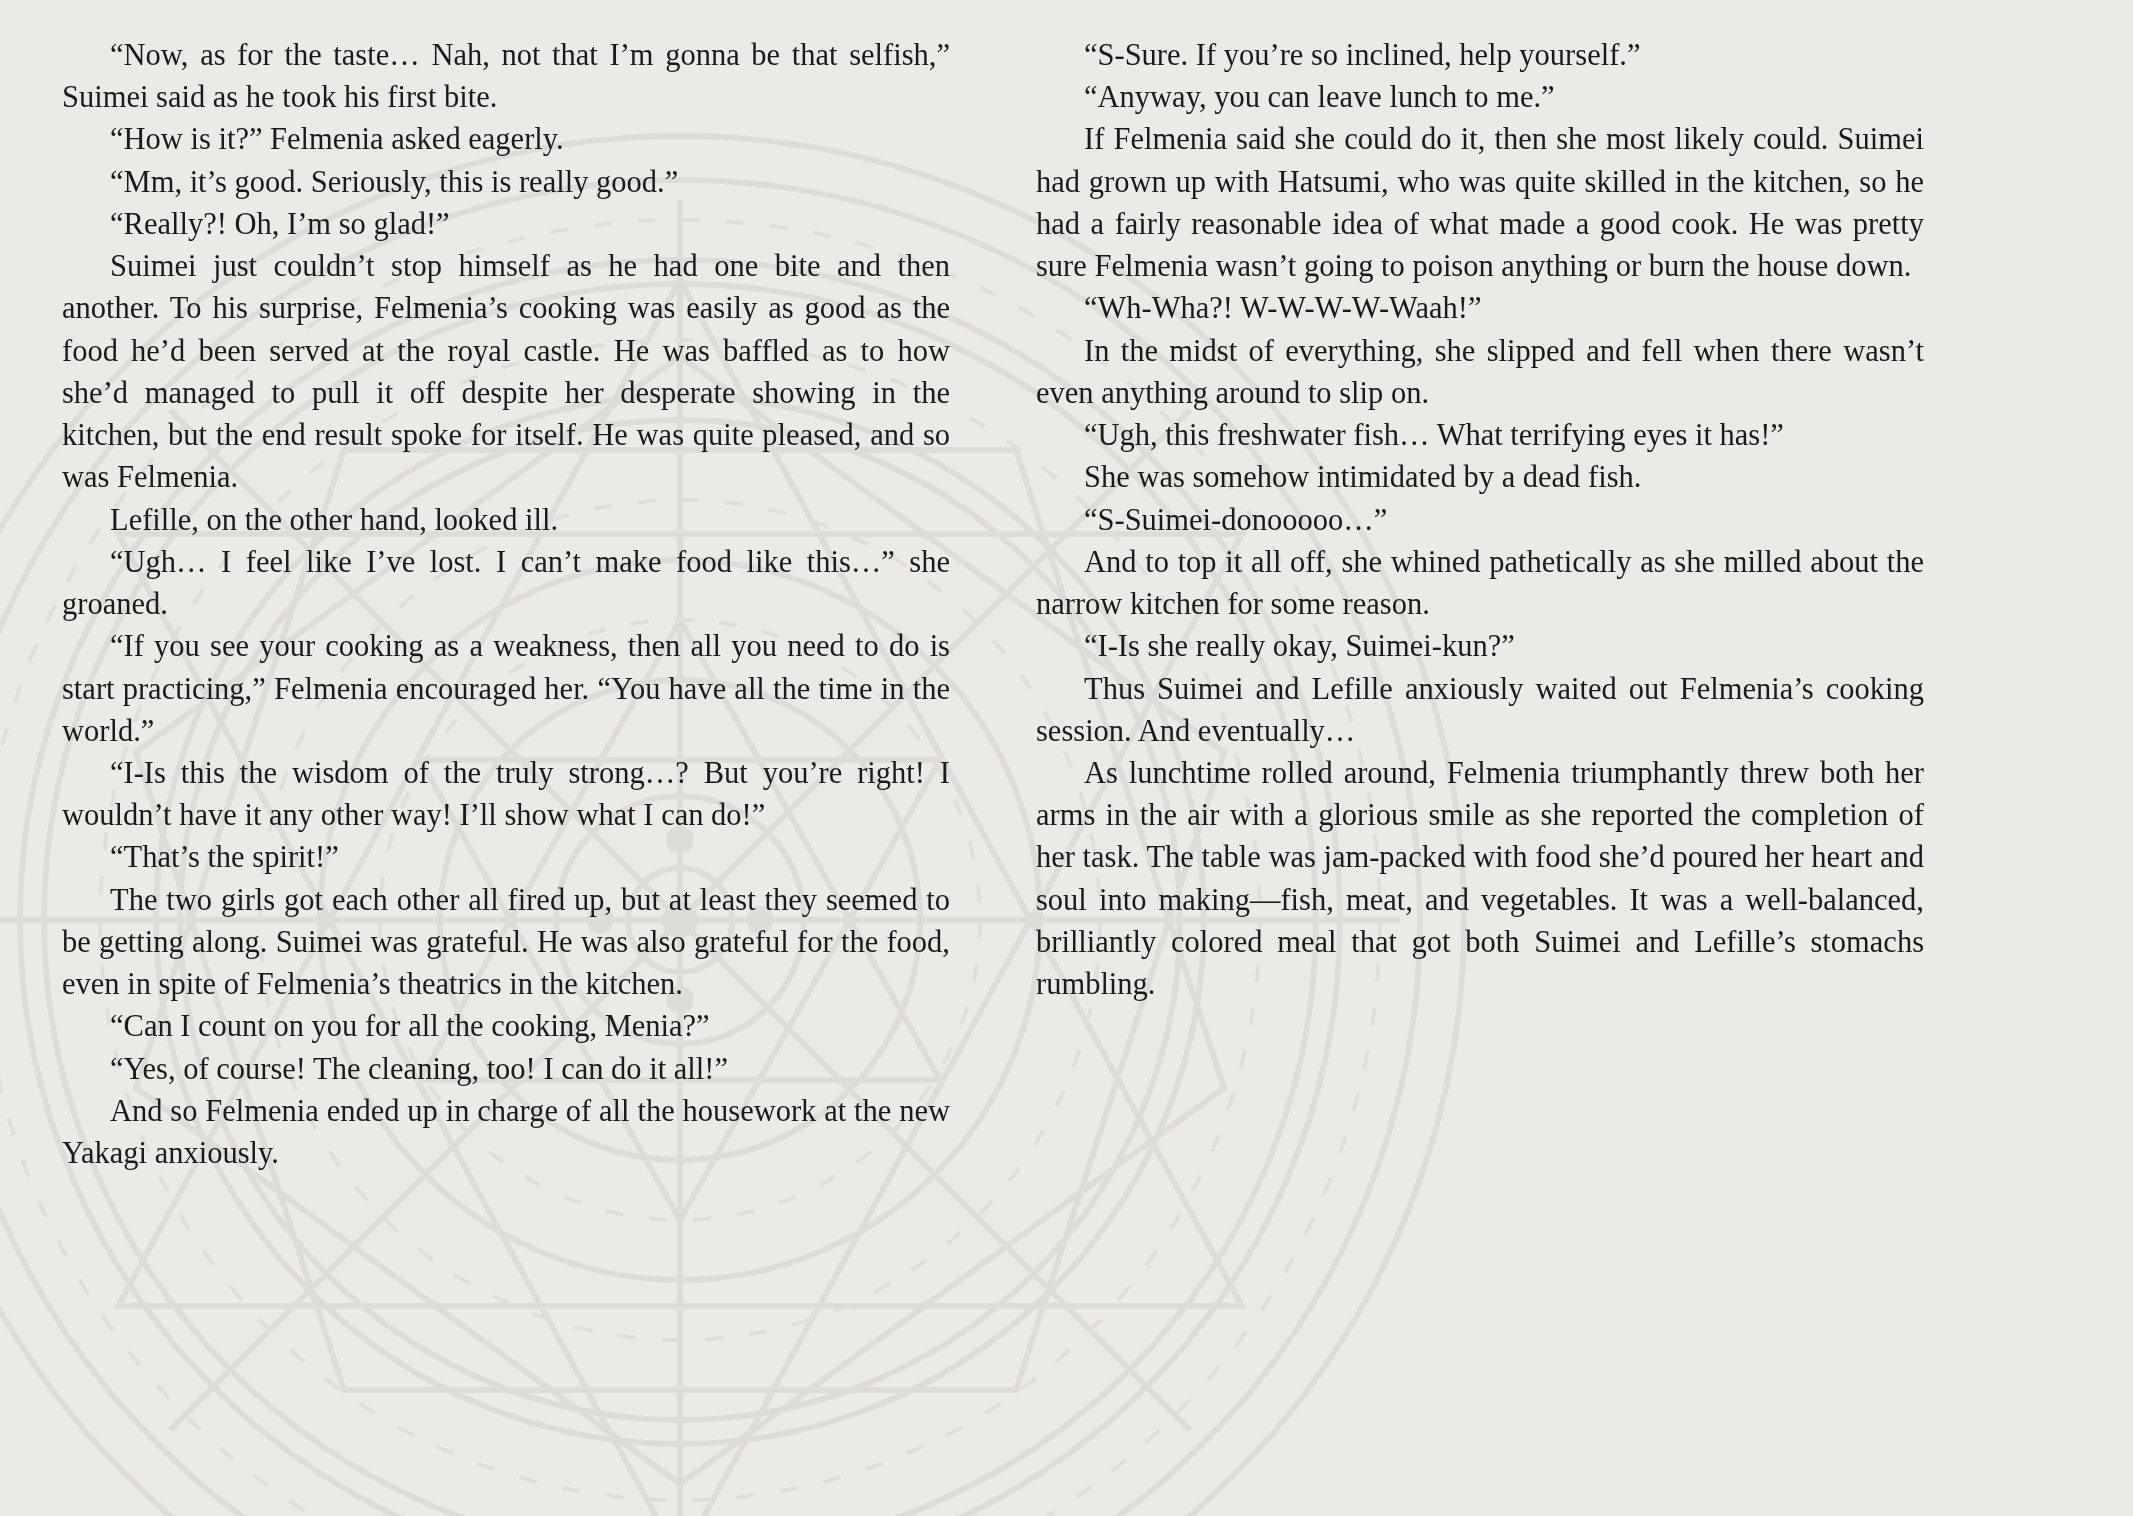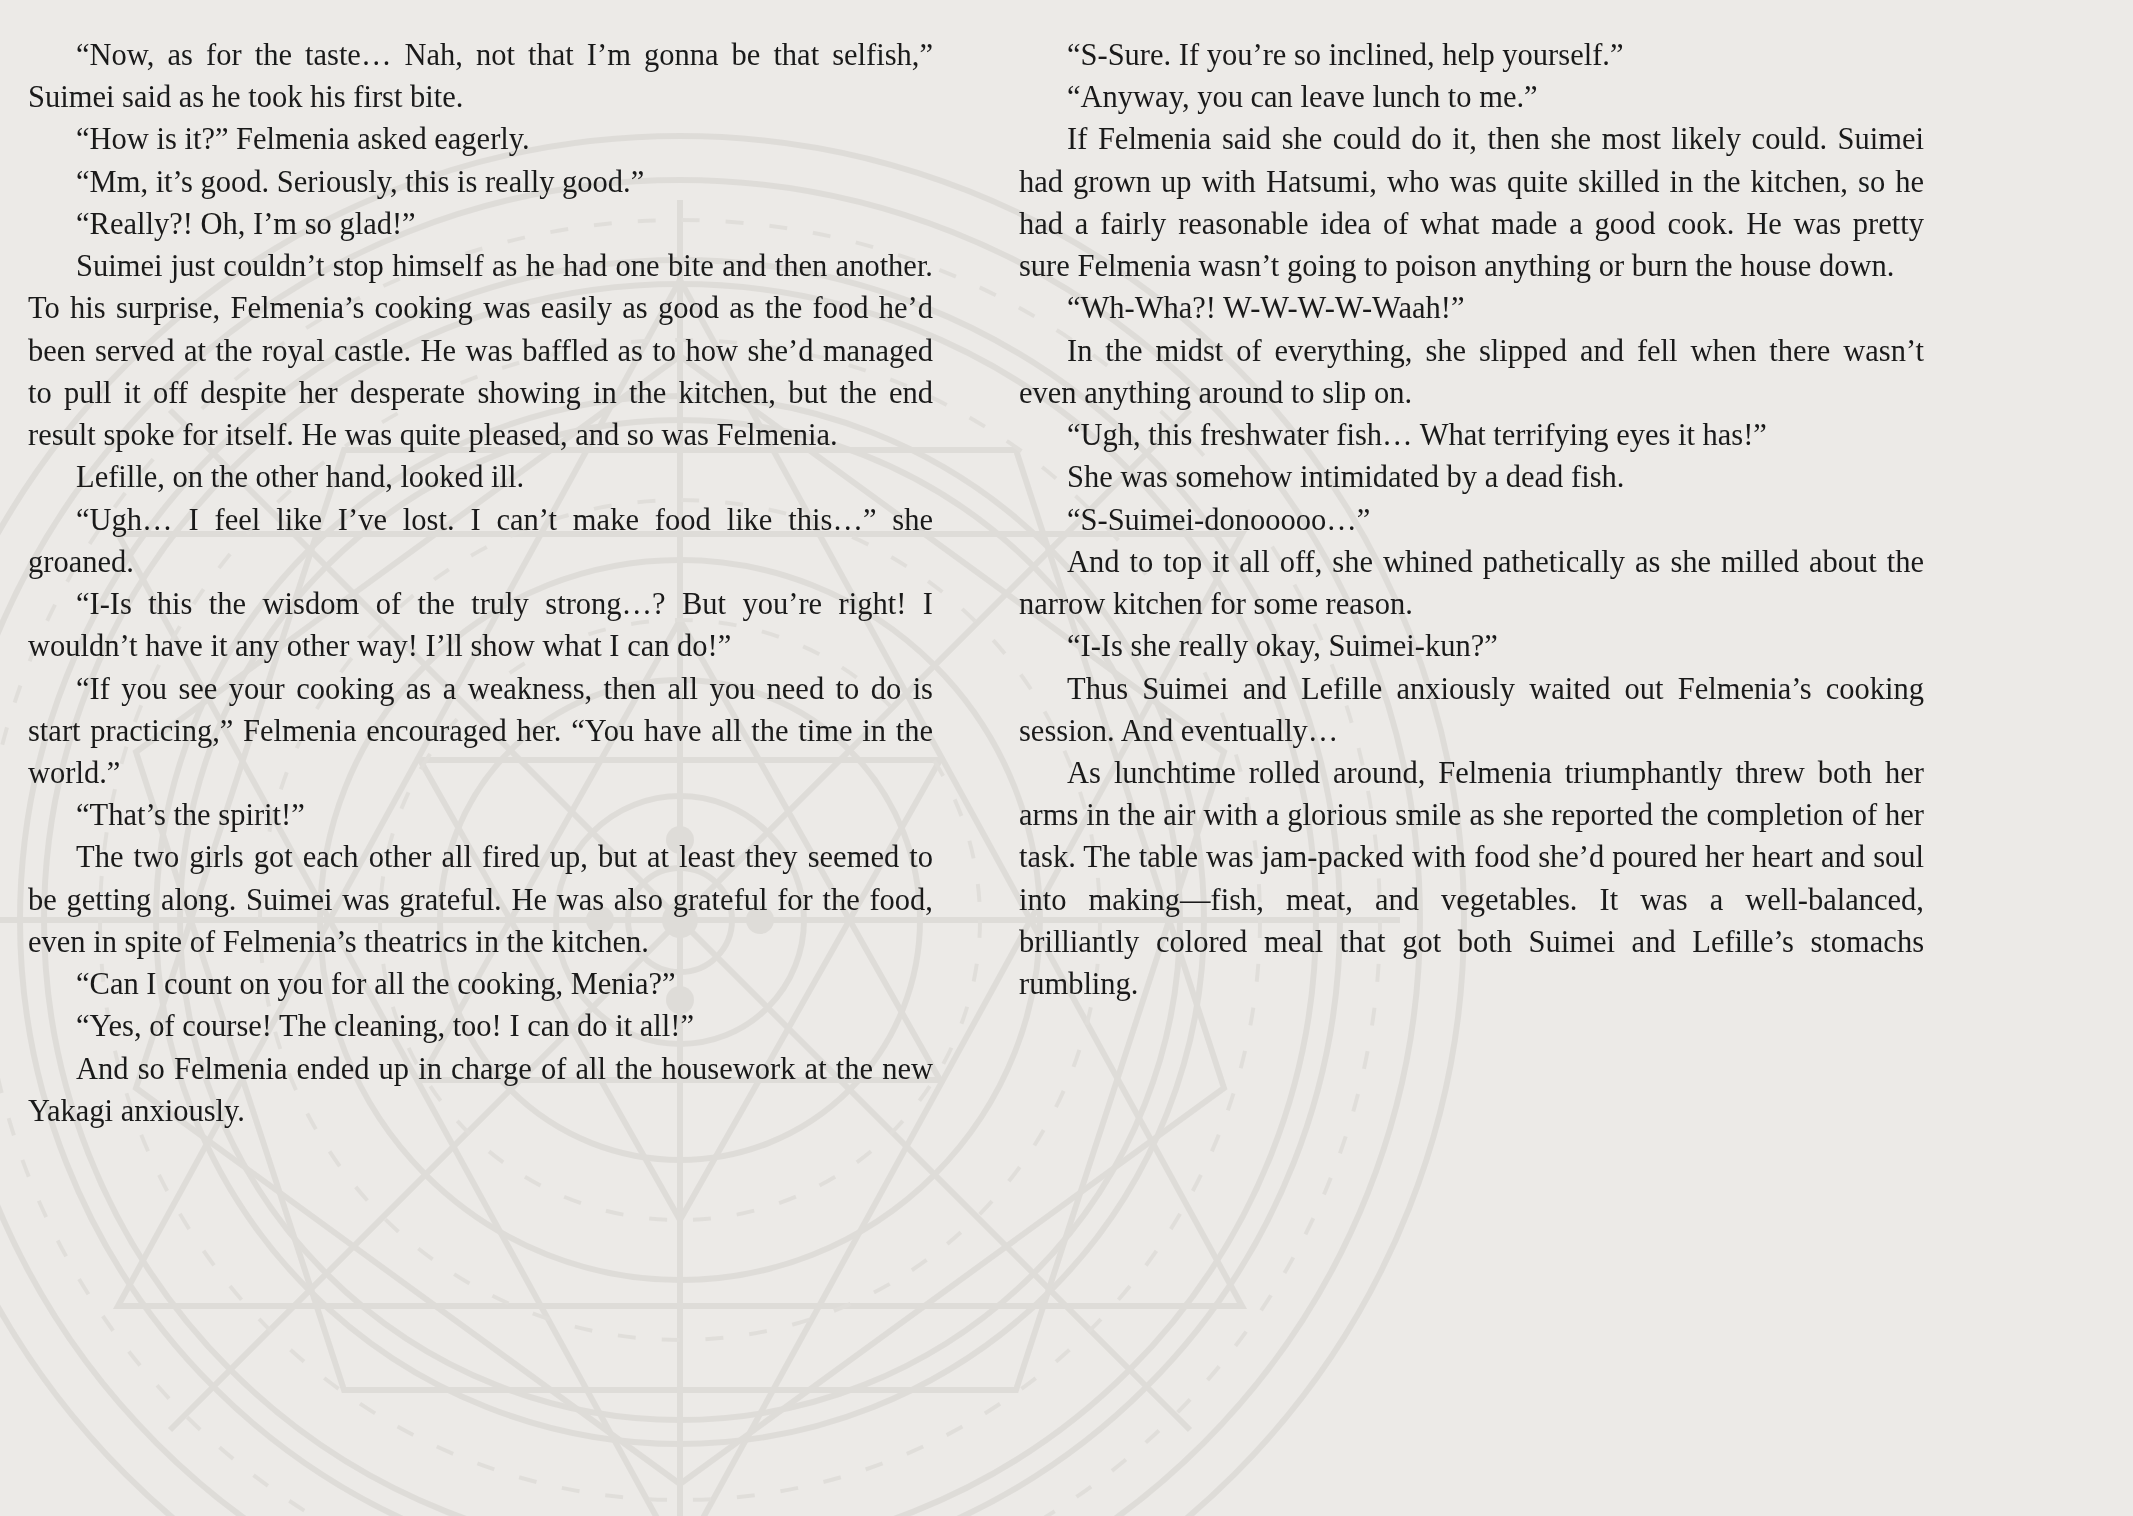--- a/index.html
+++ b/index.html
@@ -29,21 +29,21 @@
     width: 100%;
     height: 100%;
     display: block;
   }
   .page {
     position: relative;
     z-index: 1;
     width: 1980px;
     height: 1516px;
     box-sizing: border-box;
-    padding: 34px 56px 30px 28px;
+    padding: 34px 56px 30px 62px;
     display: flex;
     gap: 86px;
   }
   .column {
     width: 1000px;
     font-size: 30.5px;
     line-height: 1.385;
     text-align: justify;
     text-justify: inter-word;
     hyphens: auto;
@@ -97,22 +97,22 @@
 
 <div class="page">
   <div class="column" id="left-column">
       <p>“Now, as for the taste… Nah, not that I’m gonna be that selfish,” Suimei said as he took his first bite.</p>
       <p>“How is it?” Felmenia asked eagerly.</p>
       <p>“Mm, it’s good. Seriously, this is really good.”</p>
       <p>“Really?! Oh, I’m so glad!”</p>
       <p>Suimei just couldn’t stop himself as he had one bite and then another. To his surprise, Felmenia’s cooking was easily as good as the food he’d been served at the royal castle. He was baffled as to how she’d managed to pull it off despite her desperate showing in the kitchen, but the end result spoke for itself. He was quite pleased, and so was Felmenia.</p>
       <p>Lefille, on the other hand, looked ill.</p>
       <p>“Ugh… I feel like I’ve lost. I can’t make food like this…” she groaned.</p>
+      <p>“If you see your cooking as a weakness, then all you need to do is start practicing,” Felmenia encouraged her. “You have all the time in the world.”</p>
       <p>“I-Is this the wisdom of the truly strong…? But you’re right! I wouldn’t have it any other way! I’ll show what I can do!”</p>
-      <p>“If you see your cooking as a weakness, then all you need to do is start practicing,” Felmenia encouraged her. “You have all the time in the world.”</p>
       <p>“That’s the spirit!”</p>
       <p>The two girls got each other all fired up, but at least they seemed to be getting along. Suimei was grateful. He was also grateful for the food, even in spite of Felmenia’s theatrics in the kitchen.</p>
       <p>“Can I count on you for all the cooking, Menia?”</p>
       <p>“Yes, of course! The cleaning, too! I can do it all!”</p>
       <p>And so Felmenia ended up in charge of all the housework at the new Yakagi anxiously.</p>
     </div>
   <div class="column" id="right-column">
       <p>“S-Sure. If you’re so inclined, help yourself.”</p>
       <p>“Anyway, you can leave lunch to me.”</p>
       <p>If Felmenia said she could do it, then she most likely could. Suimei had grown up with Hatsumi, who was quite skilled in the kitchen, so he had a fairly reasonable idea of what made a good cook. He was pretty sure Felmenia wasn’t going to poison anything or burn the house down.</p>

